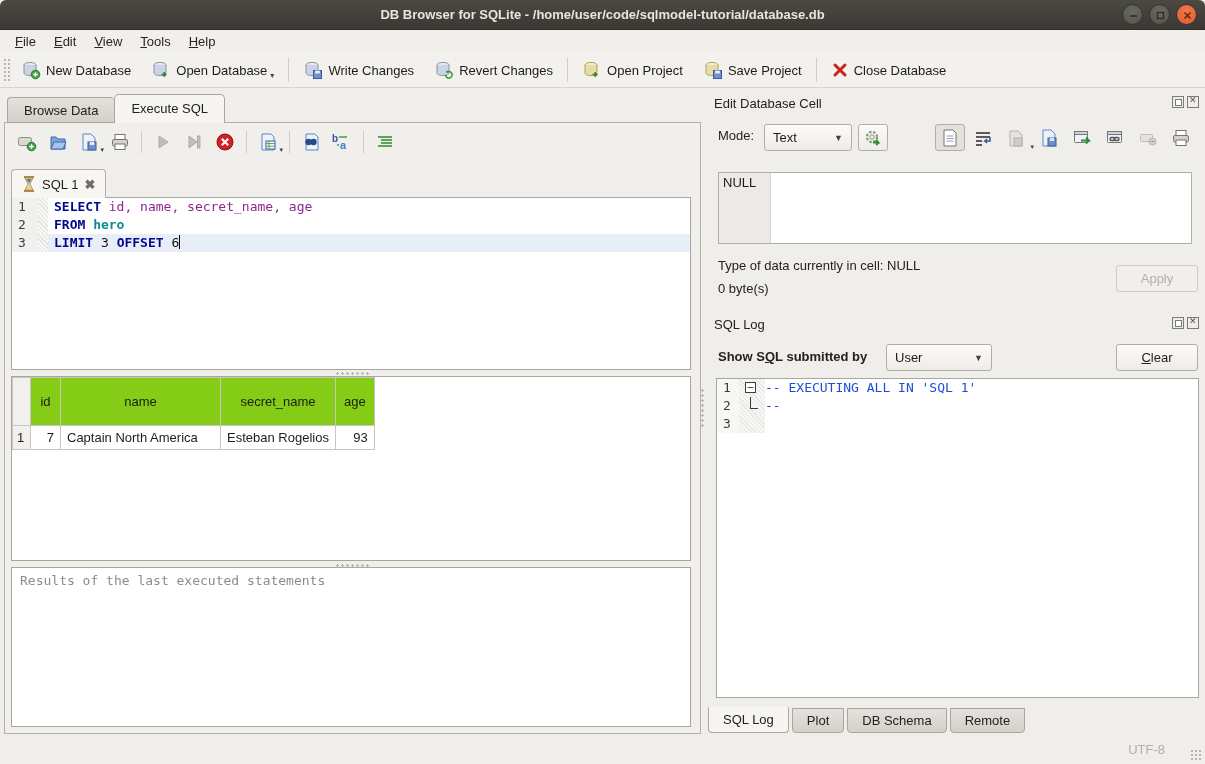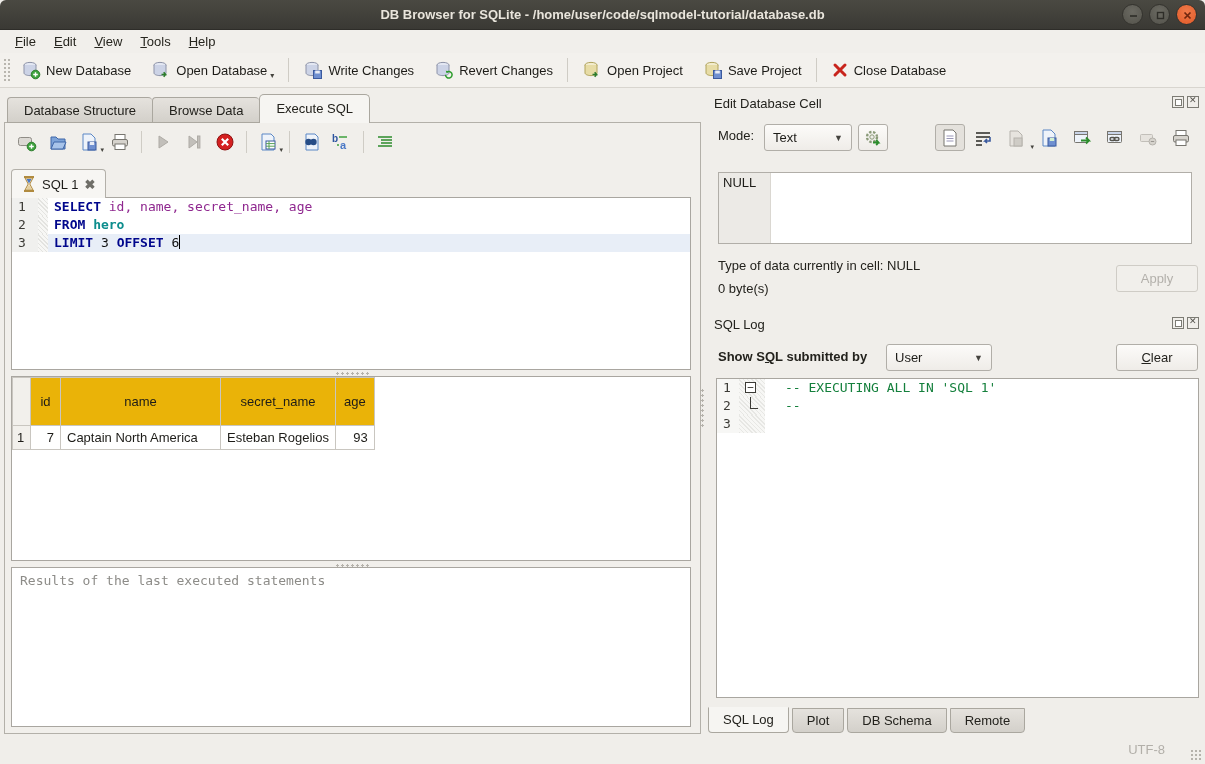--- a/index.html
+++ b/index.html
@@ -78,21 +78,21 @@
   .cursor { display:inline-block; width:1px; height:14px; background:#000; vertical-align:-2px; }
 
   .hsplit-dots1 { position:absolute; left:330px; top:248px; width:36px; height:5px;
     background-image:radial-gradient(#b5b2ab 1px, transparent 1.2px); background-size:5px 5px; }
   .hsplit-dots2 { position:absolute; left:330px; top:440px; width:36px; height:5px;
     background-image:radial-gradient(#b5b2ab 1px, transparent 1.2px); background-size:5px 5px; }
 
   
   .grid { position:absolute; left:6px; top:253px; width:680px; height:185px; background:#fff; border:1px solid #a9a6a0; }
   .grid table { border-collapse:collapse; font-size:13px; }
-  .grid th { background:#eab308; border:1px solid #c9c6c0; font-weight:normal; height:22px; padding:16px 8px; color:#1d1c18; }
+  .grid th { background:#84cc16; border:1px solid #c9c6c0; font-weight:normal; height:22px; padding:16px 8px; color:#1d1c18; }
   .grid td { border:1px solid #c9c6c0; height:24px; padding:0 6px; background:#fff; }
   .grid .rownum { background:#f2f0ec; width:18px; text-align:left; padding:0 4px; }
   .grid td.r { text-align:right; }
   .col-id { width:30px; } .col-name { width:160px; } .col-secret { width:115px; } .col-age { width:33px; }
 
   
   .msgpane { position:absolute; left:6px; top:444px; width:680px; height:160px; background:#fff;
     border:1px solid #a9a6a0; padding:5px 8px; font-family:"DejaVu Sans Mono", monospace; font-size:13px; color:#8d8c88; }
 
   
@@ -112,21 +112,21 @@
   .icon-btn24.pressed { background:#e4e1dc; border:1px solid #b1aea8; border-radius:3px; }
 
   .cell-editor { position:absolute; left:12px; top:84px; width:474px; height:72px; border:1px solid #b1aea8; background:#fff; display:flex; }
   .cell-gutter { width:52px; background:#eceae6; border-right:1px solid #dad7d1; padding:2px 4px; color:#1d1c18; }
 
   .log-editor { position:absolute; left:10px; top:290px; width:483px; height:320px; background:#fff;
     border:1px solid #a9a6a0; font-family:"DejaVu Sans Mono", monospace; font-size:13px; overflow:hidden; }
   .logline { display:flex; height:18px; line-height:18px; }
   .logline .gut { width:22px; background:#f7f7f5; color:#3c3b36; padding-left:6px; flex:none; }
   .logline .fold { width:26px; flex:none; background-image:repeating-linear-gradient(45deg,#e7e7e4 0 1px, #f7f7f5 1px 3px); position:relative; color:#3c3b36; }
-  .logline .logtext { color:#15803d; white-space:pre;margin-left:20px; }
+  .logline .logtext { color:#1d4ed8; white-space:pre; }
   .foldbox { position:absolute; left:6px; top:3px; width:11px; height:11px; border:1px solid #3c3b36; background:#fff; font-size:11px; line-height:9px; text-align:center; color:#3c3b36; }
   .foldline { position:absolute; left:11px; top:0; width:8px; height:12px; border-left:1px solid #3c3b36; border-bottom:1px solid #3c3b36; }
 
   
   .btabs { position:absolute; left:2px; top:620px; display:flex; align-items:flex-end; }
   .btab { padding:0 14px; height:25px; line-height:24px; background:linear-gradient(#e5e2dd,#d3d0ca);
     border:1px solid #aaa79f; border-radius:0 0 4px 4px; margin-right:3px; color:#23221d; }
   .btab.active { background:#f6f5f2; border-top:1px solid #f6f5f2; height:26px; margin-top:-1px; }
 
   
@@ -233,21 +233,20 @@
         </svg>
       <span>Close Database</span>
     </div>
   </div>
 
   <div class="content">
     <div class="vsplit-dots"></div>
 
     <div class="left-pane">
       <div class="main-tabs">
-        <div class="mtab"><span>Database Structure</span></div>
         <div class="mtab"><span>Browse Data</span></div>
         <div class="mtab active"><span>Execute SQL</span></div>
       </div>
 
       <div class="left-frame">
 
         <div class="sqltb">
           <div class="icon-btn">
             <svg width="20" height="20">
                 <rect x="1.5" y="5.5" width="13" height="8" rx="2" fill="#dcd9d4" stroke="#8f8c86"></rect>

